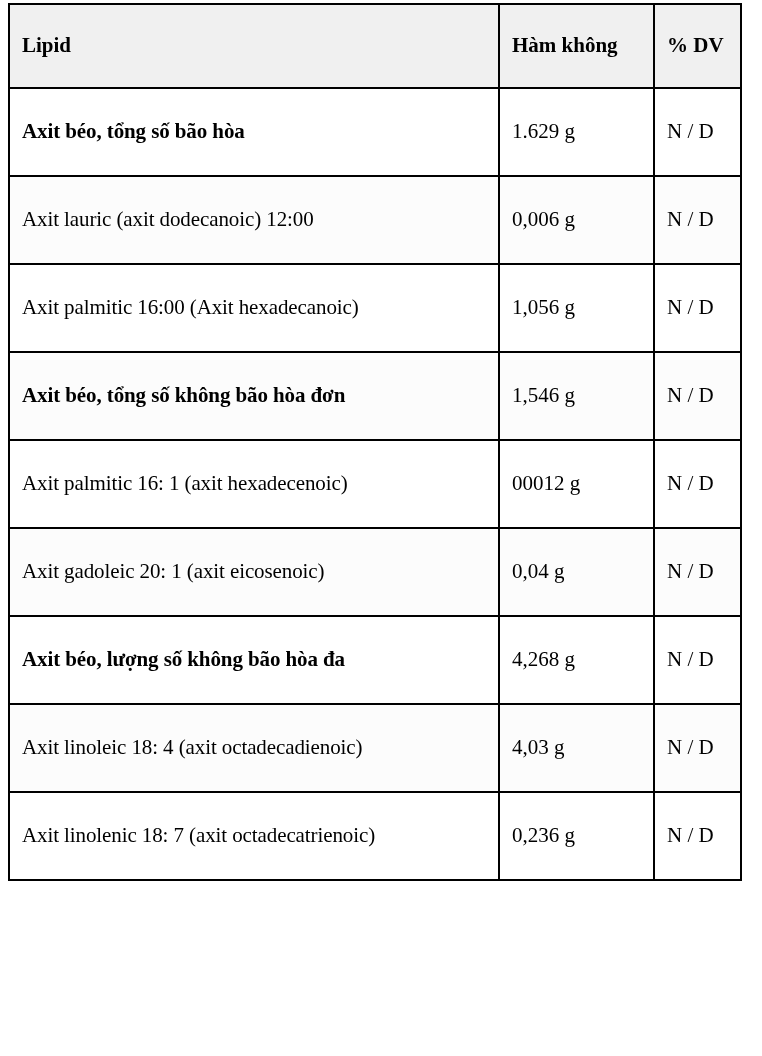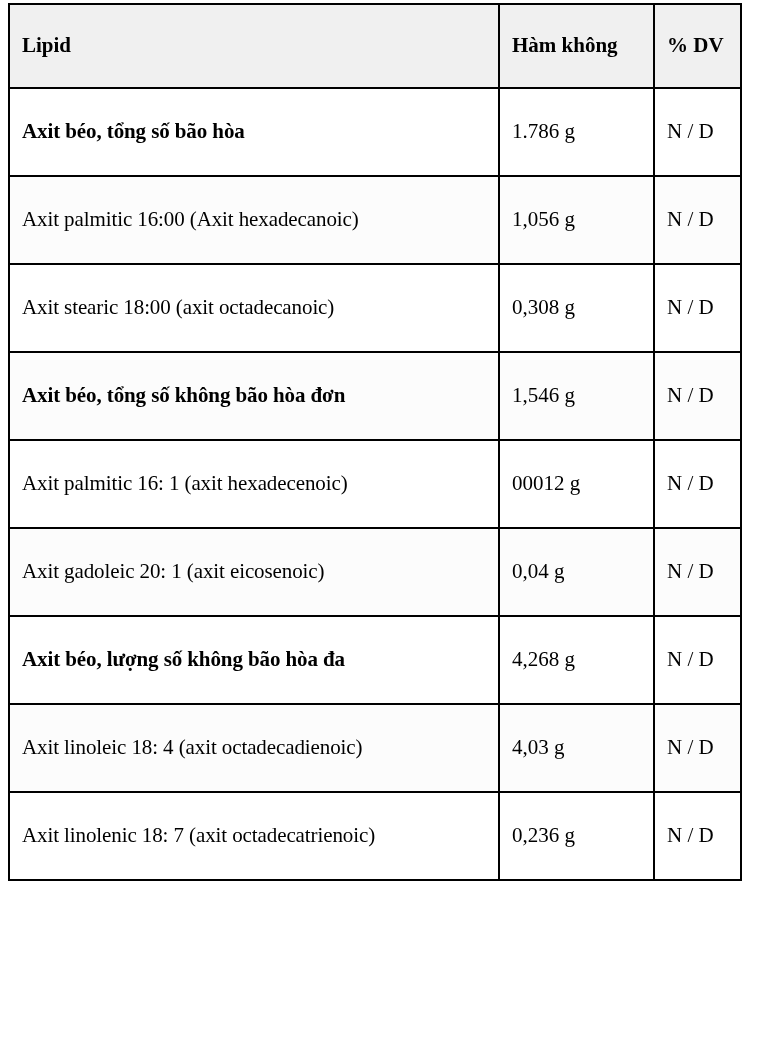--- a/index.html
+++ b/index.html
@@ -77,31 +77,31 @@
     <thead>
       <tr>
         <th class="cell-name">Lipid</th>
         <th class="cell-value">Hàm không</th>
         <th class="cell-dv">% DV</th>
       </tr>
     </thead>
     <tbody id="table-body">
         <tr class="section-row">
           <td class="cell-name">Axit béo, tổng số bão hòa</td>
-          <td class="cell-value">1.786 g</td>
+          <td class="cell-value">1.629 g</td>
+          <td class="cell-dv">N / D</td>
+        </tr>
+        <tr>
+          <td class="cell-name">Axit lauric (axit dodecanoic) 12:00</td>
+          <td class="cell-value">0,006 g</td>
           <td class="cell-dv">N / D</td>
         </tr>
         <tr>
           <td class="cell-name">Axit palmitic 16:00 (Axit hexadecanoic)</td>
           <td class="cell-value">1,056 g</td>
-          <td class="cell-dv">N / D</td>
-        </tr>
-        <tr>
-          <td class="cell-name">Axit stearic 18:00 (axit octadecanoic)</td>
-          <td class="cell-value">0,308 g</td>
           <td class="cell-dv">N / D</td>
         </tr>
         <tr class="section-row">
           <td class="cell-name">Axit béo, tổng số không bão hòa đơn</td>
           <td class="cell-value">1,546 g</td>
           <td class="cell-dv">N / D</td>
         </tr>
         <tr>
           <td class="cell-name">Axit palmitic 16: 1 (axit hexadecenoic)</td>
           <td class="cell-value">00012 g</td>

